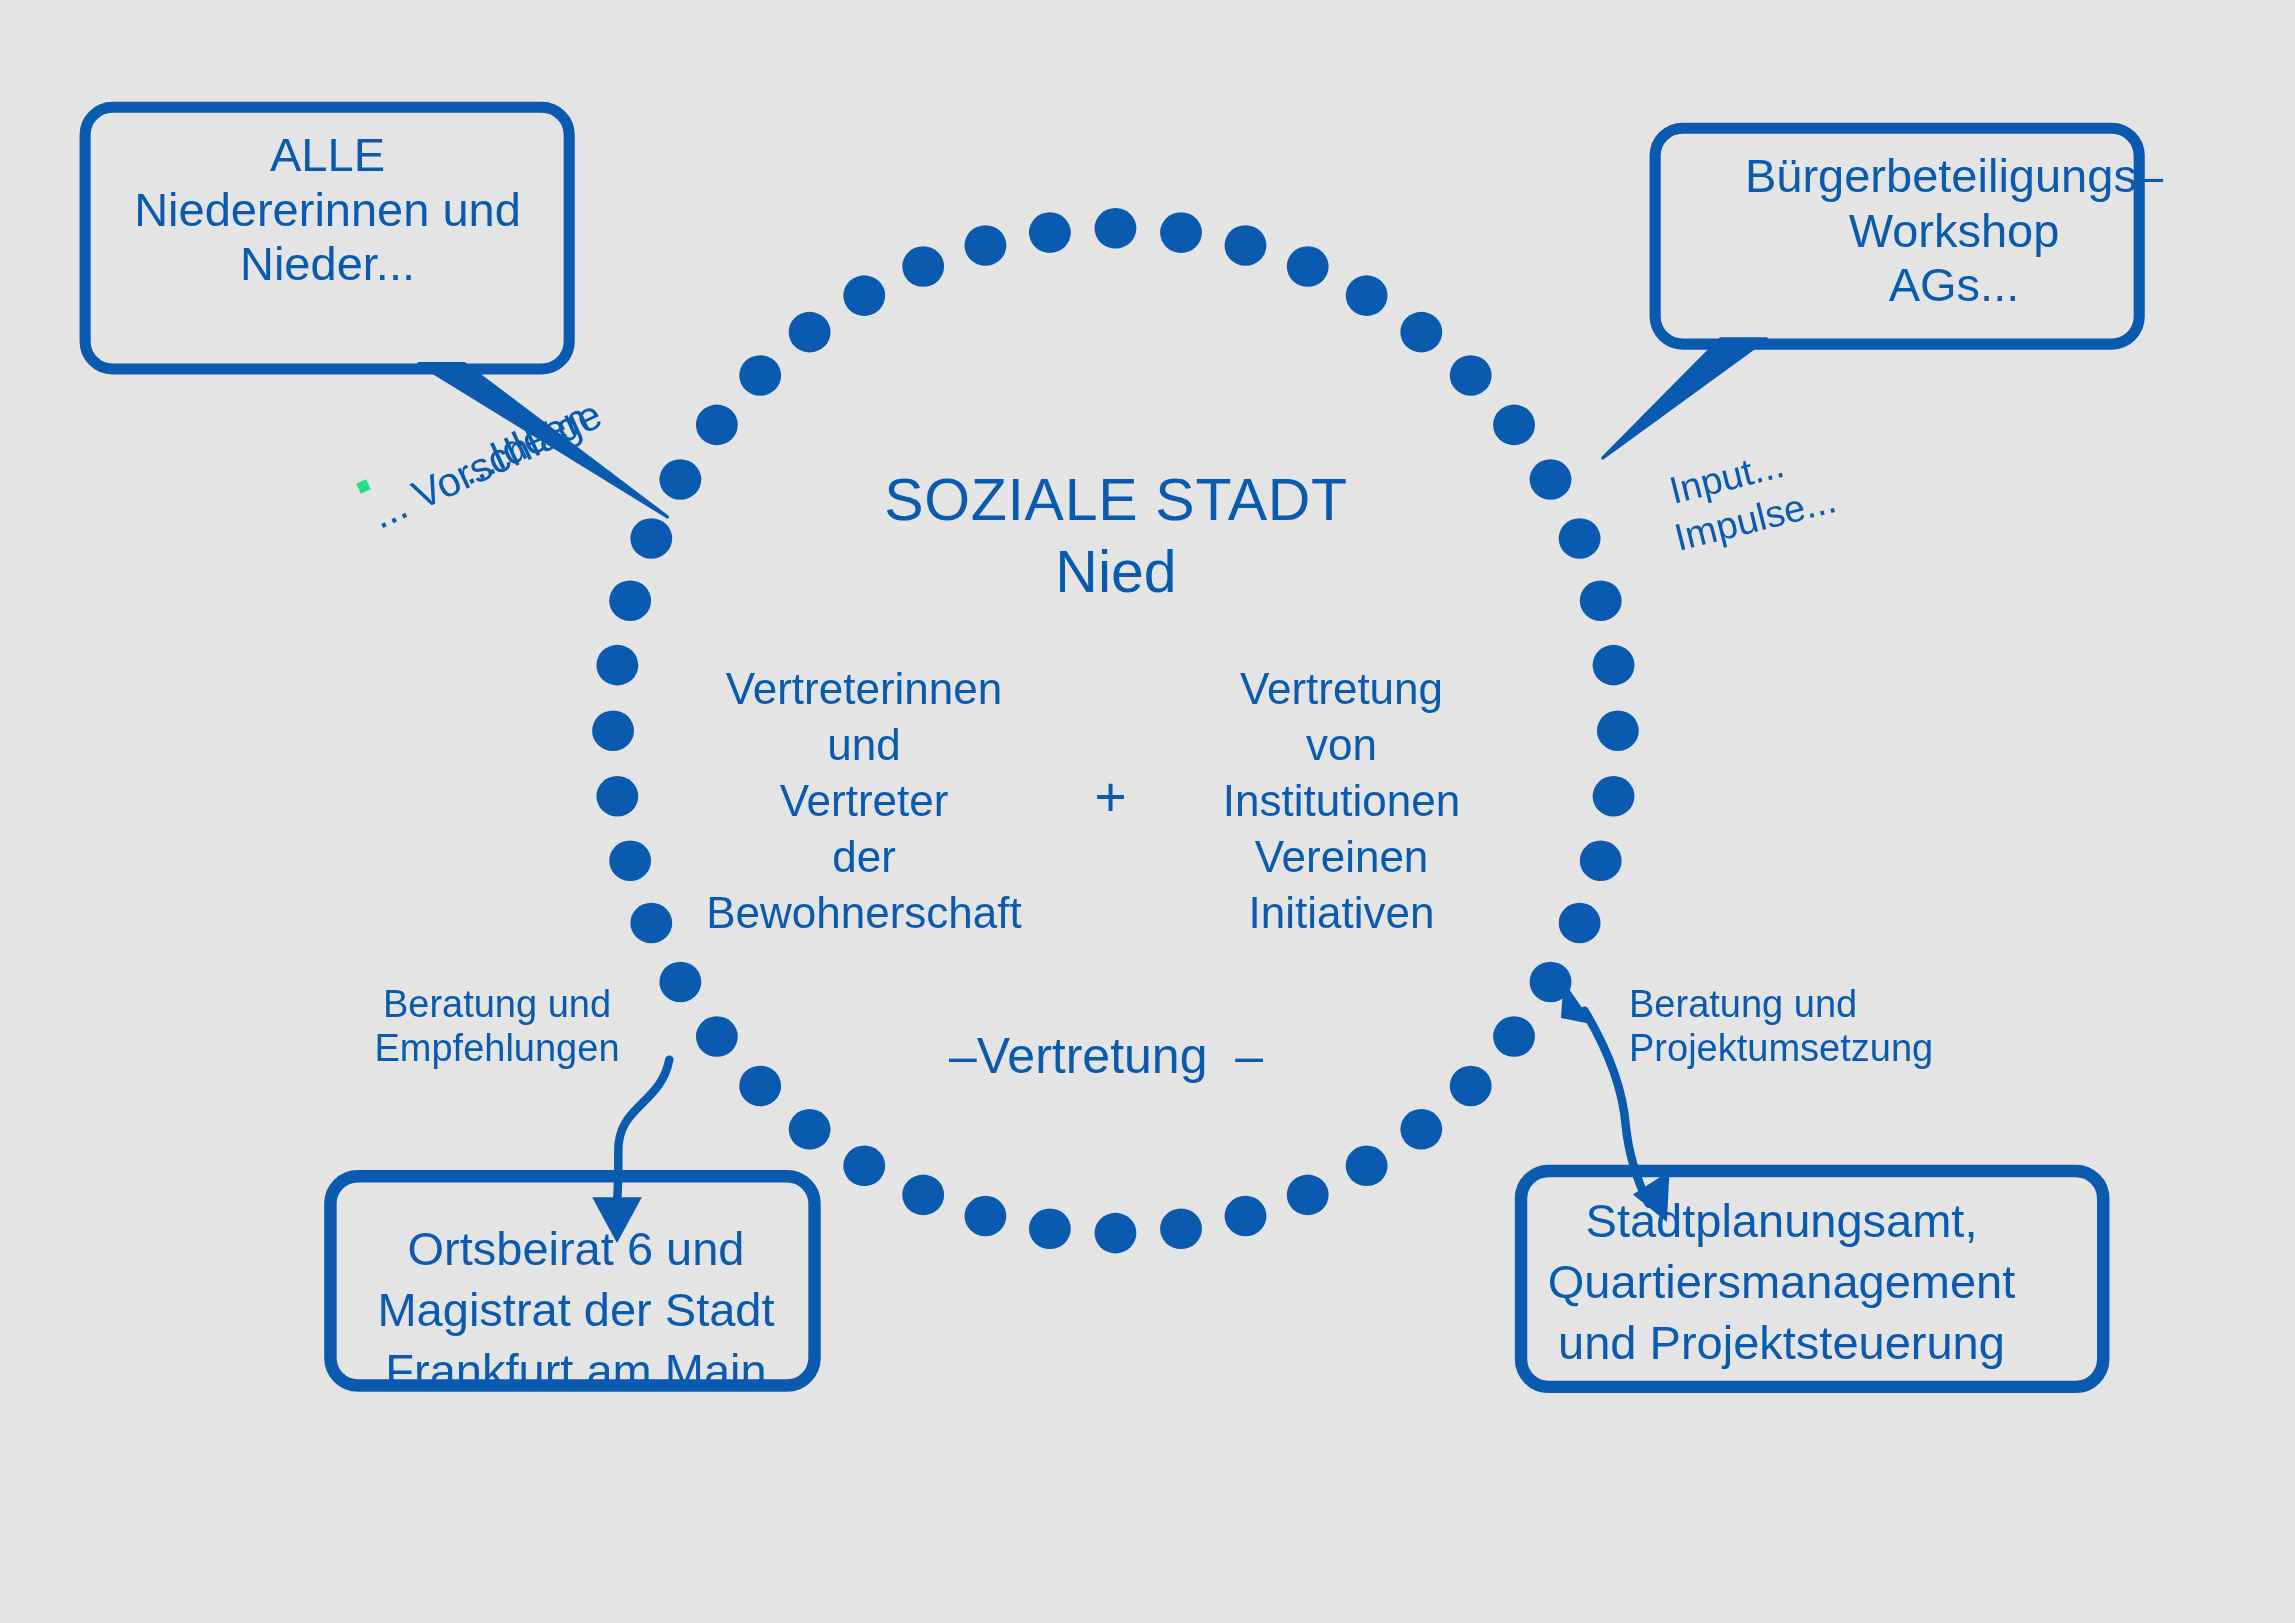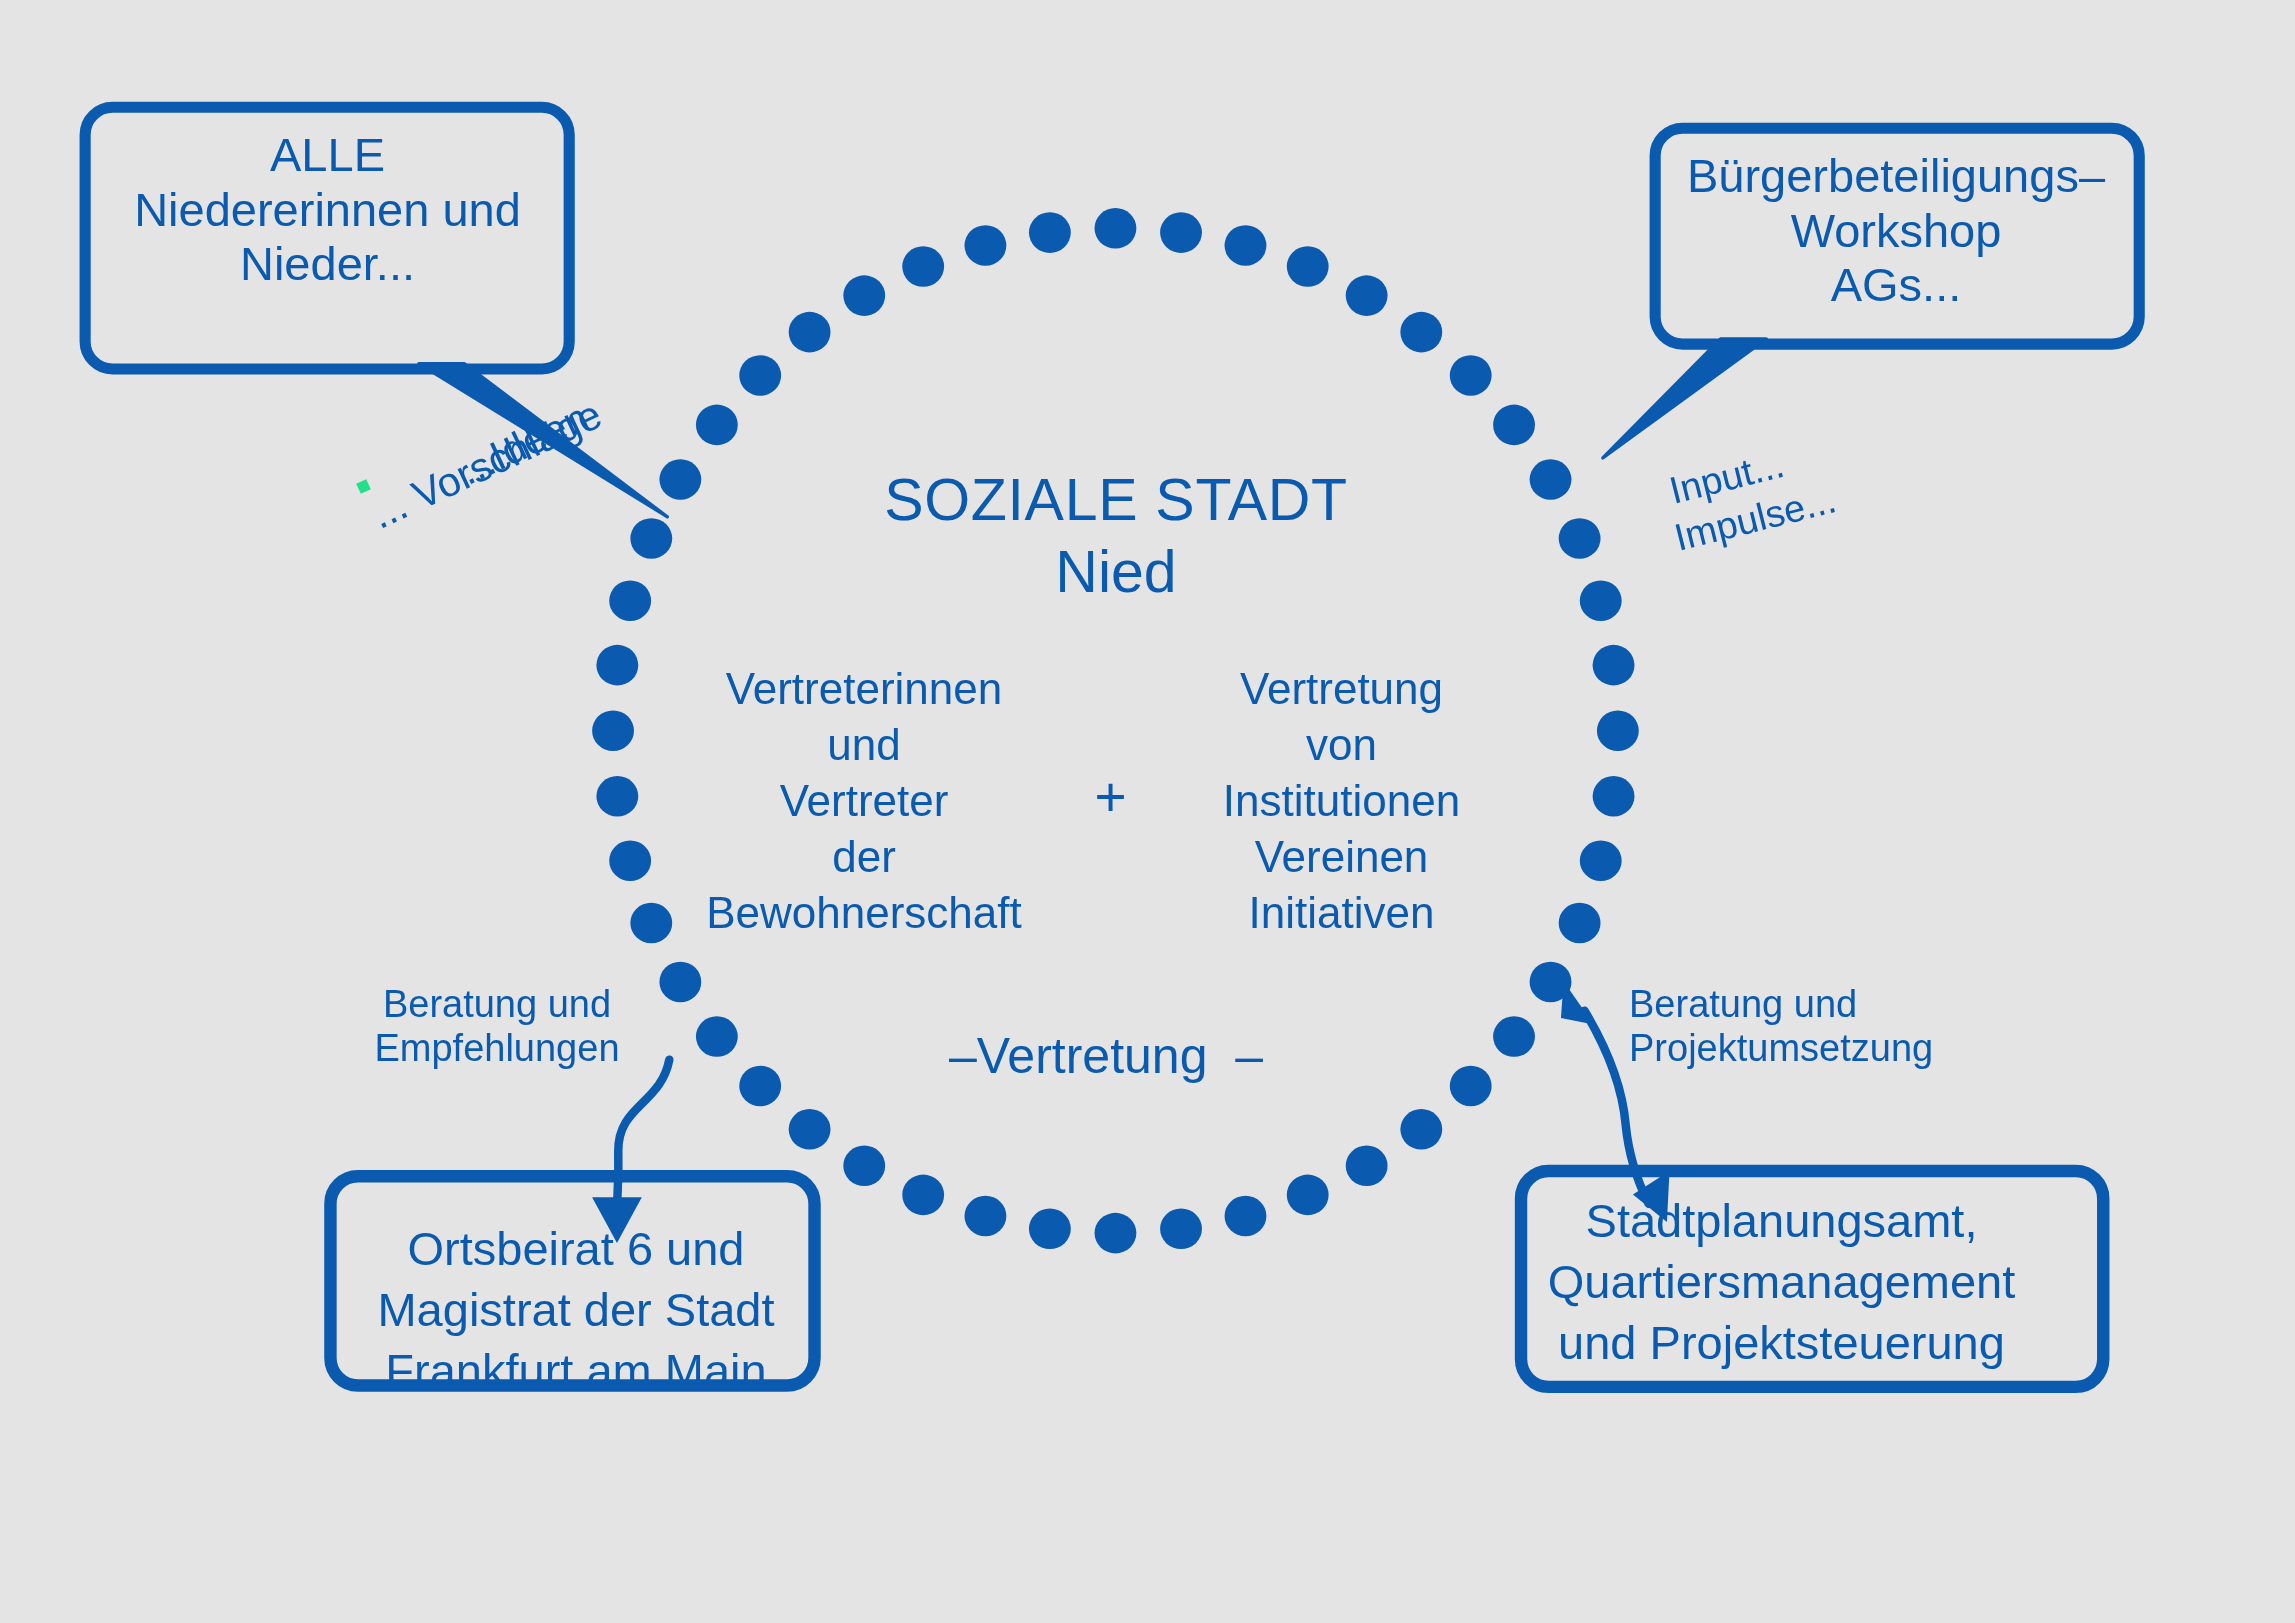--- a/index.html
+++ b/index.html
@@ -28,21 +28,21 @@
     position: absolute;
     color: #0a5bb0;
     line-height: 1.16;
     white-space: pre;
     text-align: center;
   }
 
   
   .bubble-text { font-size: 47px; }
   #bubble-left-text  { left: 92px;  top: 128px;  width: 471px; }
-  #bubble-right-text { left: 1667px; top: 149px;  width: 458px; text-align: center; }
+  #bubble-right-text { left: 1725px; top: 149px;  width: 458px; text-align: center; }
 
   
   #title-beirat {
     left: 815px; top: 353px; width: 602px;
     font-size: 86px; font-weight: bold; letter-spacing: -0.7px;
   }
   #title-soziale {
     left: 815px; top: 466px; width: 602px;
     font-size: 59px; letter-spacing: 0.7px;
   }

